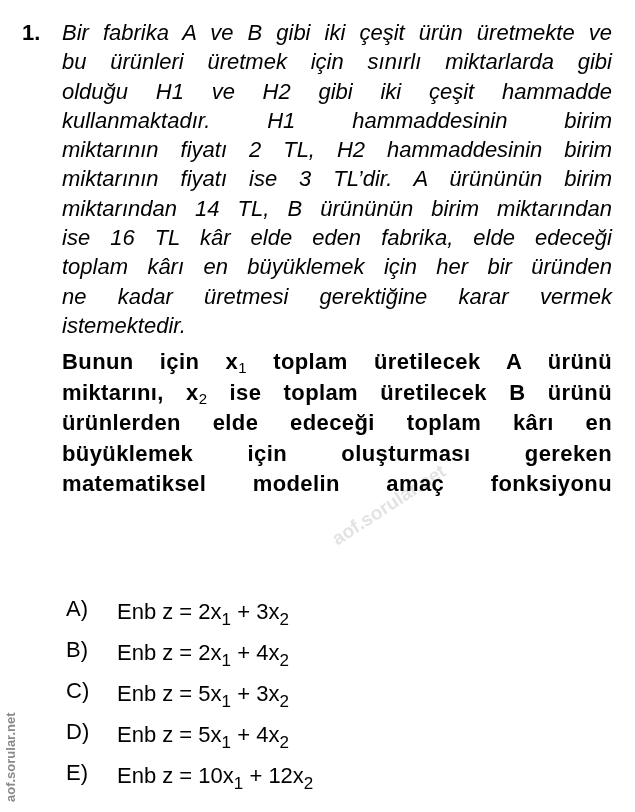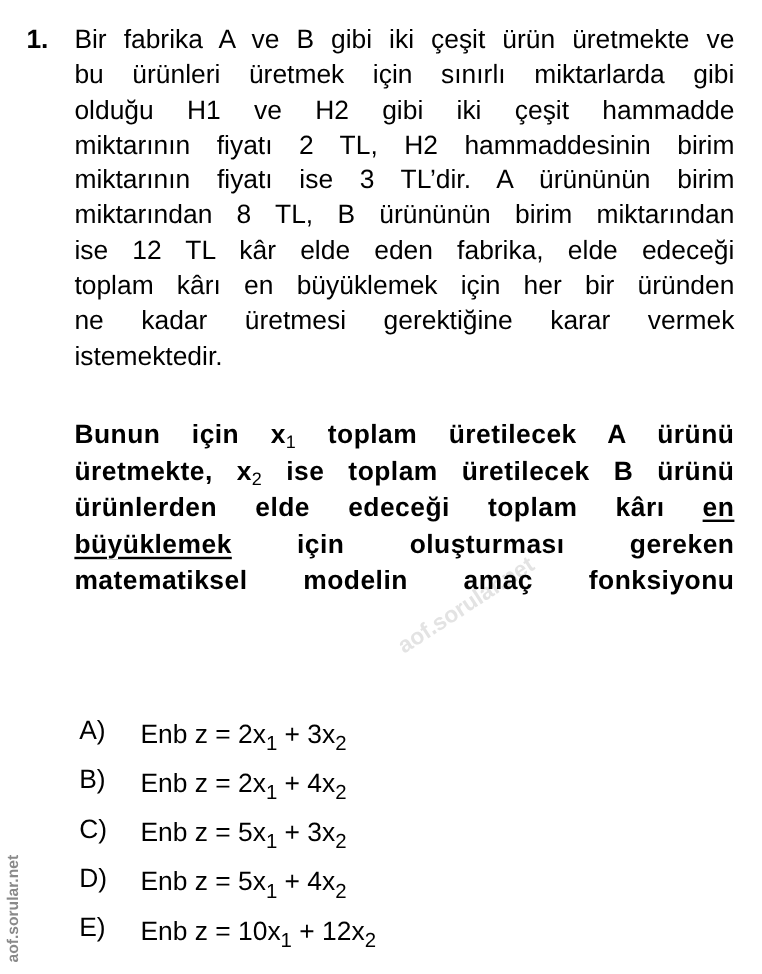--- a/index.html
+++ b/index.html
@@ -38,20 +38,21 @@
       line-height: 29.3px;
       text-align: justify;
       text-align-last: left;
     }
     .stem .line {
       display: block;
       text-align: justify;
       text-align-last: justify;
       white-space: nowrap;
       height: 29.3px;
+      font-style: italic;
     }
     .stem .line.last {
       text-align-last: left;
     }
     .prompt {
       position: absolute;
       left: 40px;
       top: 347px;
       width: 550px;
       font-size: 22px;
@@ -63,21 +64,20 @@
       display: block;
       text-align: justify;
       text-align-last: justify;
       white-space: nowrap;
       height: 30.5px;
     }
     .prompt .line.last {
       text-align-last: left;
     }
     .u {
-      text-decoration: underline;
       text-decoration-thickness: 2px;
       text-underline-offset: 3px;
     }
     sub {
       font-size: 15px;
       vertical-align: -4px;
       line-height: 0;
       font-weight: normal;
     }
     .prompt sub { font-weight: normal; }
@@ -140,34 +140,35 @@
 
 <div class="watermark-diag">aof.sorular.net</div>
 
 <div class="question">
   <div class="q-number">1.</div>
 
   <div class="stem">
     <span class="line">Bir fabrika A ve B gibi iki çeşit ürün üretmekte ve</span>
     <span class="line">bu ürünleri üretmek için sınırlı miktarlarda gibi</span>
     <span class="line">olduğu H1 ve H2 gibi iki çeşit hammadde</span>
+    <span class="line">kullanmaktadır. H1 hammaddesinin birim</span>
     <span class="line">miktarının fiyatı 2 TL, H2 hammaddesinin birim</span>
     <span class="line">miktarının fiyatı ise 3 TL’dir. A ürününün birim</span>
-    <span class="line">miktarından 8 TL, B ürününün birim miktarından</span>
-    <span class="line">ise 12 TL kâr elde eden fabrika, elde edeceği</span>
+    <span class="line">miktarından 14 TL, B ürününün birim miktarından</span>
+    <span class="line">ise 16 TL kâr elde eden fabrika, elde edeceği</span>
     <span class="line">toplam kârı en büyüklemek için her bir üründen</span>
     <span class="line">ne kadar üretmesi gerektiğine karar vermek</span>
     <span class="line last">istemektedir.</span>
   </div>
 </div>
 
 <div class="question" style="top:0;">
   <div class="prompt">
     <span class="line"><span>Bunun için x</span><sub>1</sub><span> toplam üretilecek A ürünü</span></span>
-    <span class="line"><span>üretmekte, x</span><sub>2</sub><span> ise toplam üretilecek B ürünü</span></span>
+    <span class="line"><span>miktarını, x</span><sub>2</sub><span> ise toplam üretilecek B ürünü</span></span>
     <span class="line"><span>ürünlerden elde edeceği toplam kârı </span><span class="u">en</span></span>
     <span class="line"><span class="u">büyüklemek</span><span> için oluşturması gereken</span></span>
     <span class="line">matematiksel modelin amaç fonksiyonu</span>
   </div>
 </div>
 
 <div class="options">
   <div class="option">
     <span class="opt-letter">A)</span>
     <span class="opt-expr"><span>Enb z = </span><span>2x</span><sub>1</sub><span> + </span><span>3x</span><sub>2</sub></span>

